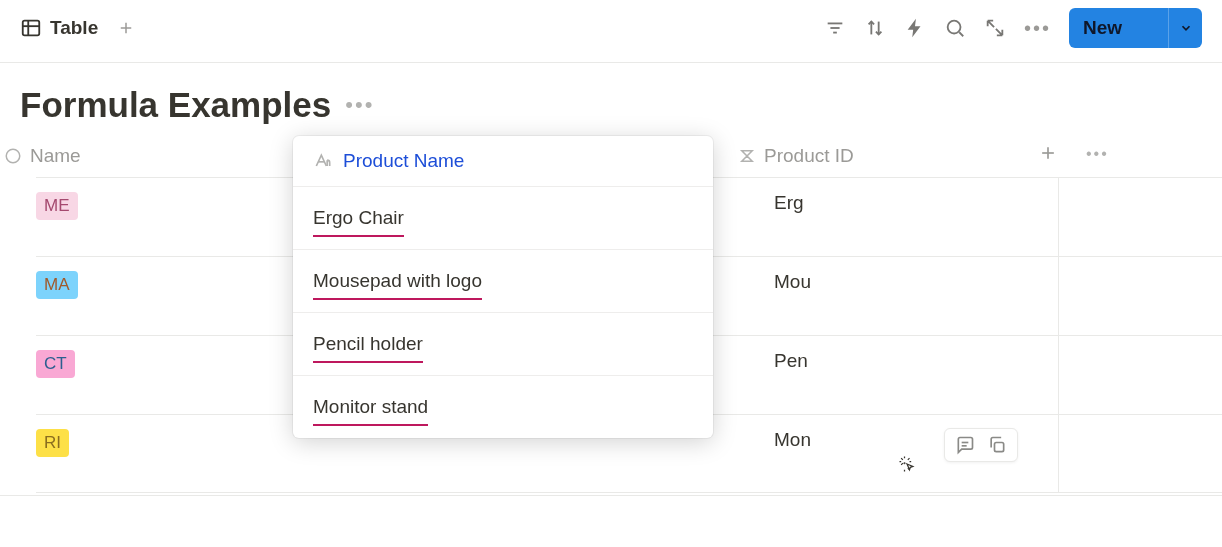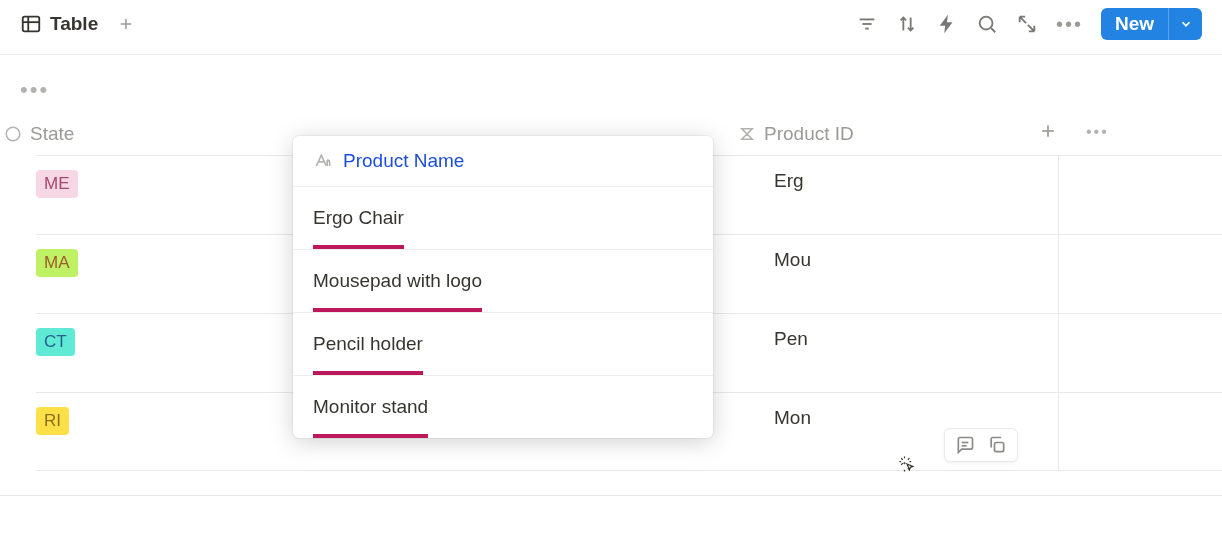--- a/index.html
+++ b/index.html
@@ -8,21 +8,21 @@
 
 .toolbar { display: flex; align-items: center; padding: 8px 20px 14px 20px; border-bottom: 1px solid #e9e9e7; }
 .toolbar-left { display: flex; align-items: center; gap: 14px; }
 .view-tab { display: flex; align-items: center; gap: 8px; font-size: 19px; font-weight: 600; color: #37352f; cursor: pointer; }
 .view-tab svg { width: 22px; height: 22px; }
 .add-view { display:flex; align-items:center; justify-content:center; width:28px; height:28px; border-radius:4px; color:#9b9a97; cursor:pointer; }
 .toolbar-right { margin-left:auto; display:flex; align-items:center; gap:18px; }
 .tb-icon { width:22px; height:22px; color:#787774; cursor:pointer; display:flex; align-items:center; justify-content:center; }
 .tb-icon svg { width:22px; height:22px; }
 .dots-btn { color:#9b9a97; cursor:pointer; font-size:20px; letter-spacing:2px; }
-.new-btn { display:flex; align-items:stretch; background:#2383e2; color:#ffffff; border-radius:6px; overflow:hidden; cursor:pointer; height:32px; }
+.new-btn { display:flex; align-items:stretch; background:#2383e2; color:#0f172a; border-radius:6px; overflow:hidden; cursor:pointer; height:40px;gap:32px; }
 .new-btn .label { padding:0 14px; font-weight:600; font-size:19px; display:flex; align-items:center; }
 .new-btn .chev { width:34px; display:flex; align-items:center; justify-content:center; border-left:1px solid rgba(255,255,255,0.25); }
 .new-btn .chev svg { width:14px; height:14px; }
 
 
 .title-row { display:flex; align-items:center; gap:14px; padding: 22px 20px 10px 20px; }
 .title { font-size: 35px; font-weight: 800; color:#37352f; }
 .title-dots { color:#b2b2b0; font-size:22px; letter-spacing:2px; cursor:pointer; }
 
 
@@ -41,36 +41,36 @@
 .state-tag { position:absolute; left:0; font-size:17px; padding:4px 8px; border-radius:4px; font-weight:500; }
 .pid-cell { position:absolute; left:738px; top:14px; font-size:19px; color:#37352f; }
 .pid-col-border { position:absolute; left:1022px; top:0; bottom:0; width:1px; background:#e9e9e7; }
 
 
 .float-panel { position:absolute; left:293px; top:136px; width:420px; background:#fff; border-radius:6px; box-shadow: 0 4px 24px rgba(0,0,0,0.18), 0 0 0 1px rgba(15,15,15,0.05); }
 .float-header { display:flex; align-items:center; gap:10px; padding:14px 20px 14px 20px; border-bottom:1px solid #eeedec; color:#1d4ed8; font-size:19px; }
 .float-header svg { width:20px; height:20px; color:#b2b2b0; }
 .float-row { padding:20px 20px; border-bottom:1px solid #eeedec; }
 .float-row:last-child { border-bottom:none; }
-.underlined { font-size:19px; color:#37352f; border-bottom:4px solid #be185d; padding-bottom:17px; display:inline; cursor:pointer; }
+.underlined { font-size:19px; color:#37352f; border-bottom:2px solid #be185d; padding-bottom:7px; display:inline; cursor:pointer; }
 
 
 .hover-actions { position:absolute; left:944px; top:428px; display:flex; gap:12px; background:#fff; border:1px solid #e9e9e7; border-radius:6px; padding:6px 10px; box-shadow:0 1px 3px rgba(0,0,0,0.06); }
 .hover-actions svg { width:20px; height:20px; color:#8a8a87; cursor:pointer; }
 
 
 .cursor { position:absolute; left:897px; top:454px; width:20px; height:20px; }
 
 
 .bottom-line { position:absolute; left:0; right:0; top:495px; height:1px; background:#e9e9e7; }
 
 
 .tag-pink { background:#f8d7e5; color:#a5496f; }
-.tag-orange { background:#bef264; color:#a05a2c; }
-.tag-blue { background:#5eead4; color:#2b5f8f; }
+.tag-orange { background:#7dd3fc; color:#a05a2c; }
+.tag-blue { background:#f9a8d4; color:#2b5f8f; }
 .tag-yellow { background:#fde047; color:#8a6d1f; }
 </style>
 </head>
 <body>
 
 <div class="toolbar">
   <div class="toolbar-left">
     <div class="view-tab">
       <svg viewBox="0 0 24 24" fill="none" stroke="currentColor" stroke-width="2">
           <rect x="3" y="4" width="18" height="16" rx="2"></rect>
@@ -127,29 +127,30 @@
       <div class="chev">
         <svg viewBox="0 0 24 24" fill="none" stroke="currentColor" stroke-width="3">
             <polyline points="6 9 12 15 18 9"></polyline>
           </svg>
       </div>
     </div>
   </div>
 </div>
 
 <div class="title-row">
+  <div class="title">Formula Examples</div>
   <div class="title-dots"><span>•••</span></div>
 </div>
 
 <div class="headers">
   <div class="hdr hdr-state">
     <svg viewBox="0 0 24 24" fill="none" stroke="currentColor" stroke-width="2">
         <circle cx="12" cy="12" r="9"></circle>
       </svg>
-    <span>State</span>
+    <span>Name</span>
   </div>
   <div class="hdr hdr-pid">
     <svg viewBox="0 0 24 24" fill="none" stroke="currentColor" stroke-width="2">
         <path d="M5 5h14L12 12l7 7H5L12 12 5 5z"></path>
       </svg>
     <span>Product ID</span>
   </div>
   <div class="hdr-add">
     <svg width="20" height="20" viewBox="0 0 24 24" fill="none" stroke="currentColor" stroke-width="2">
         <line x1="12" y1="5" x2="12" y2="19"></line>

